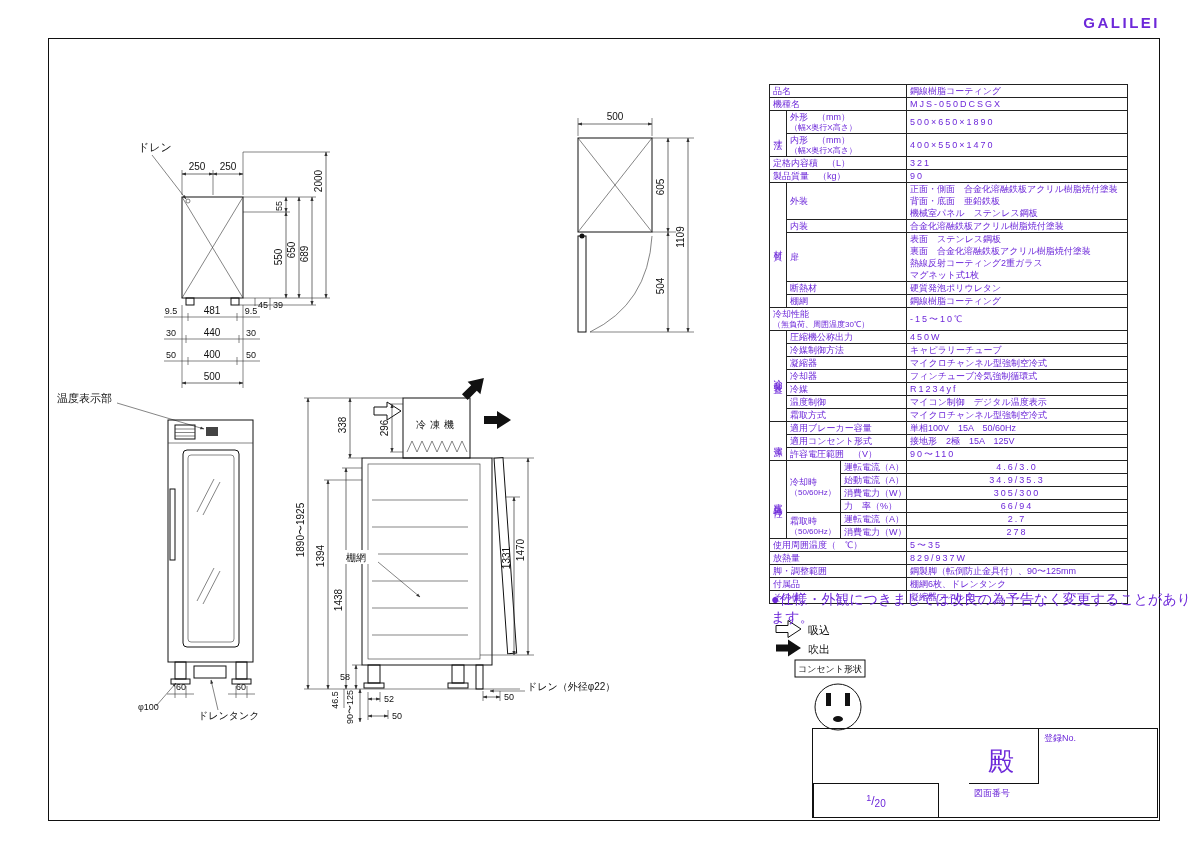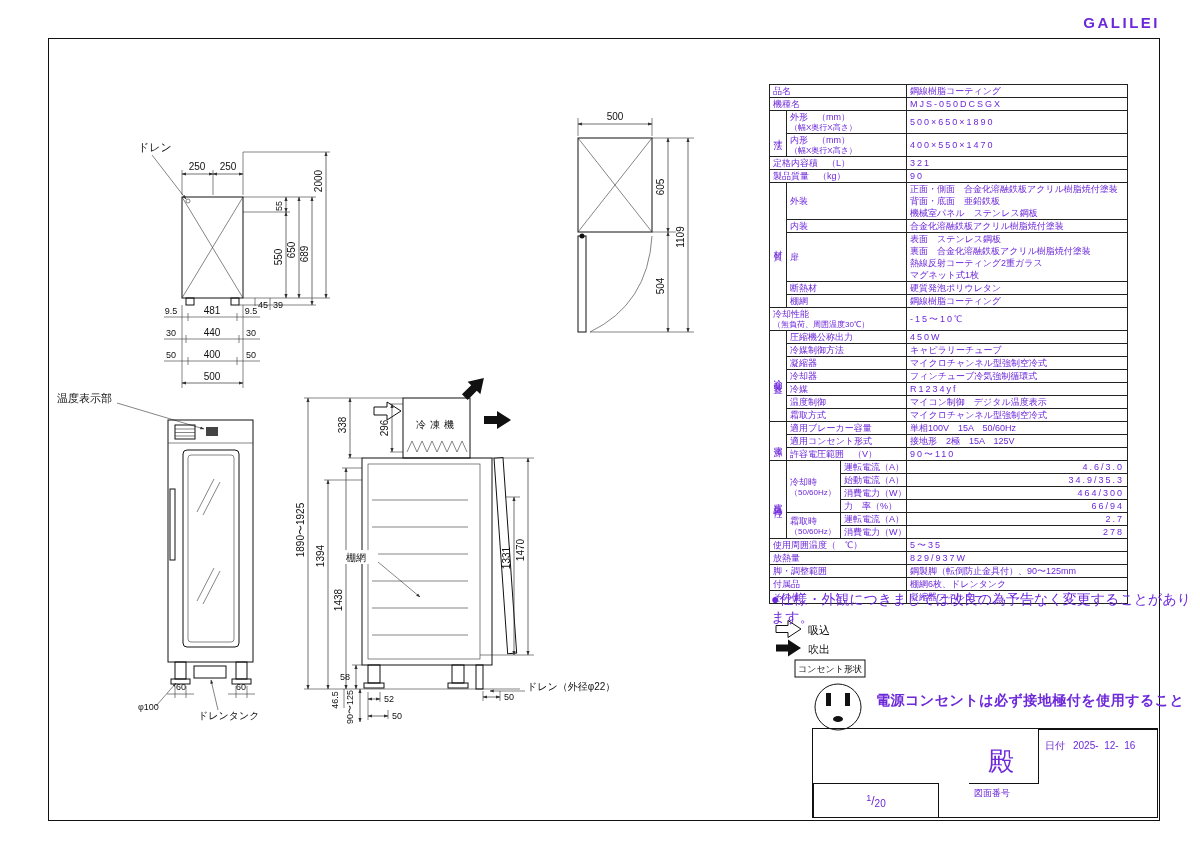--- a/index.html
+++ b/index.html
@@ -21,21 +21,21 @@
   svg text.mid{text-anchor:middle;}
   svg text.ls{letter-spacing:4px;}
   svg .wa{fill:#fff;stroke:#111;stroke-width:1;}
   svg .ba{fill:#111;stroke:none;}
 
   table.spec{position:absolute;left:769px;top:84px;width:358px;border-collapse:collapse;table-layout:fixed;}
   .spec td{border:1px solid #222;font-size:9px;line-height:12px;padding:0 3px;vertical-align:middle;white-space:nowrap;overflow:hidden;}
   .spec td.g{writing-mode:vertical-rl;text-orientation:upright;text-align:center;padding:0;letter-spacing:2px;width:17px;}
   .spec .sub{font-size:8px;line-height:10px;}
   .spec .sp{letter-spacing:2px;margin-left:32px;}
-  .spec .num{text-align:right;}
+  .spec .num{text-align:center;}
 
   .note{left:771px;top:591px;font-size:14px;}
   .warning{left:876px;top:692px;font-size:14px;font-weight:bold;letter-spacing:0.5px;}
 
   .titleblock{left:812px;top:728px;width:346px;height:90px;border:1.5px solid #111;
               display:grid;grid-template-columns:126px 100px 1fr;grid-template-rows:1fr 34px;font-size:10px;}
   .tb-name{grid-column:1/3;position:relative;border-right:1px solid #111;}
   .dono{position:absolute;right:24px;bottom:4px;font-size:26px;}
   .tb-reg{padding:3px 5px;font-size:9px;}
   .tb-date{border-top:1px solid #111;padding:9px 6px;}
@@ -416,21 +416,21 @@
           </td>
       <td>運転電流（A）</td>
           <td class="sp num">4.6/3.0</td>
     </tr>
     <tr>
           <td>始動電流（A）</td>
           <td class="sp num">34.9/35.3</td>
         </tr>
     <tr>
           <td>消費電力（W）</td>
-          <td class="sp num">464/300</td>
+          <td class="sp num">305/300</td>
         </tr>
     <tr>
           <td>力　率（%）</td>
           <td class="sp num">66/94</td>
         </tr>
     <tr>
       <td rowspan="2">
             <div>霜取時</div>
             <div class="sub">（50/60Hz）</div>
           </td>
@@ -458,29 +458,26 @@
           <td>棚網6枚、ドレンタンク</td>
         </tr>
     <tr>
           <td colspan="3">その他</td>
           <td>凝縮器フィルター</td>
         </tr>
   </tbody>
     </table>
 
   <div class="abs note">●仕様・外観につきましては改良の為予告なく変更することがあります。</div>
-  <div class="abs warning">電源コンセントは必ず接地極付を使用すること</div>
 
   <div class="abs titleblock">
     <div class="tb-name">
       <span class="dono">殿</span>
     </div>
-    <div class="tb-date">
-      <span>日付</span><span class="pre">2025-  12-  16</span>
-    </div>
+    <div class="tb-reg">登録No.</div>
     <div class="tb-page">
       <span class="fn">1</span>
         <span class="fsl">/</span>
         <span class="fd">20</span>
     </div>
     <div class="tb-no">図面番号</div>
   </div>
 
   <div class="abs company">フクシマガリレイ株式会社</div>
 </div>

